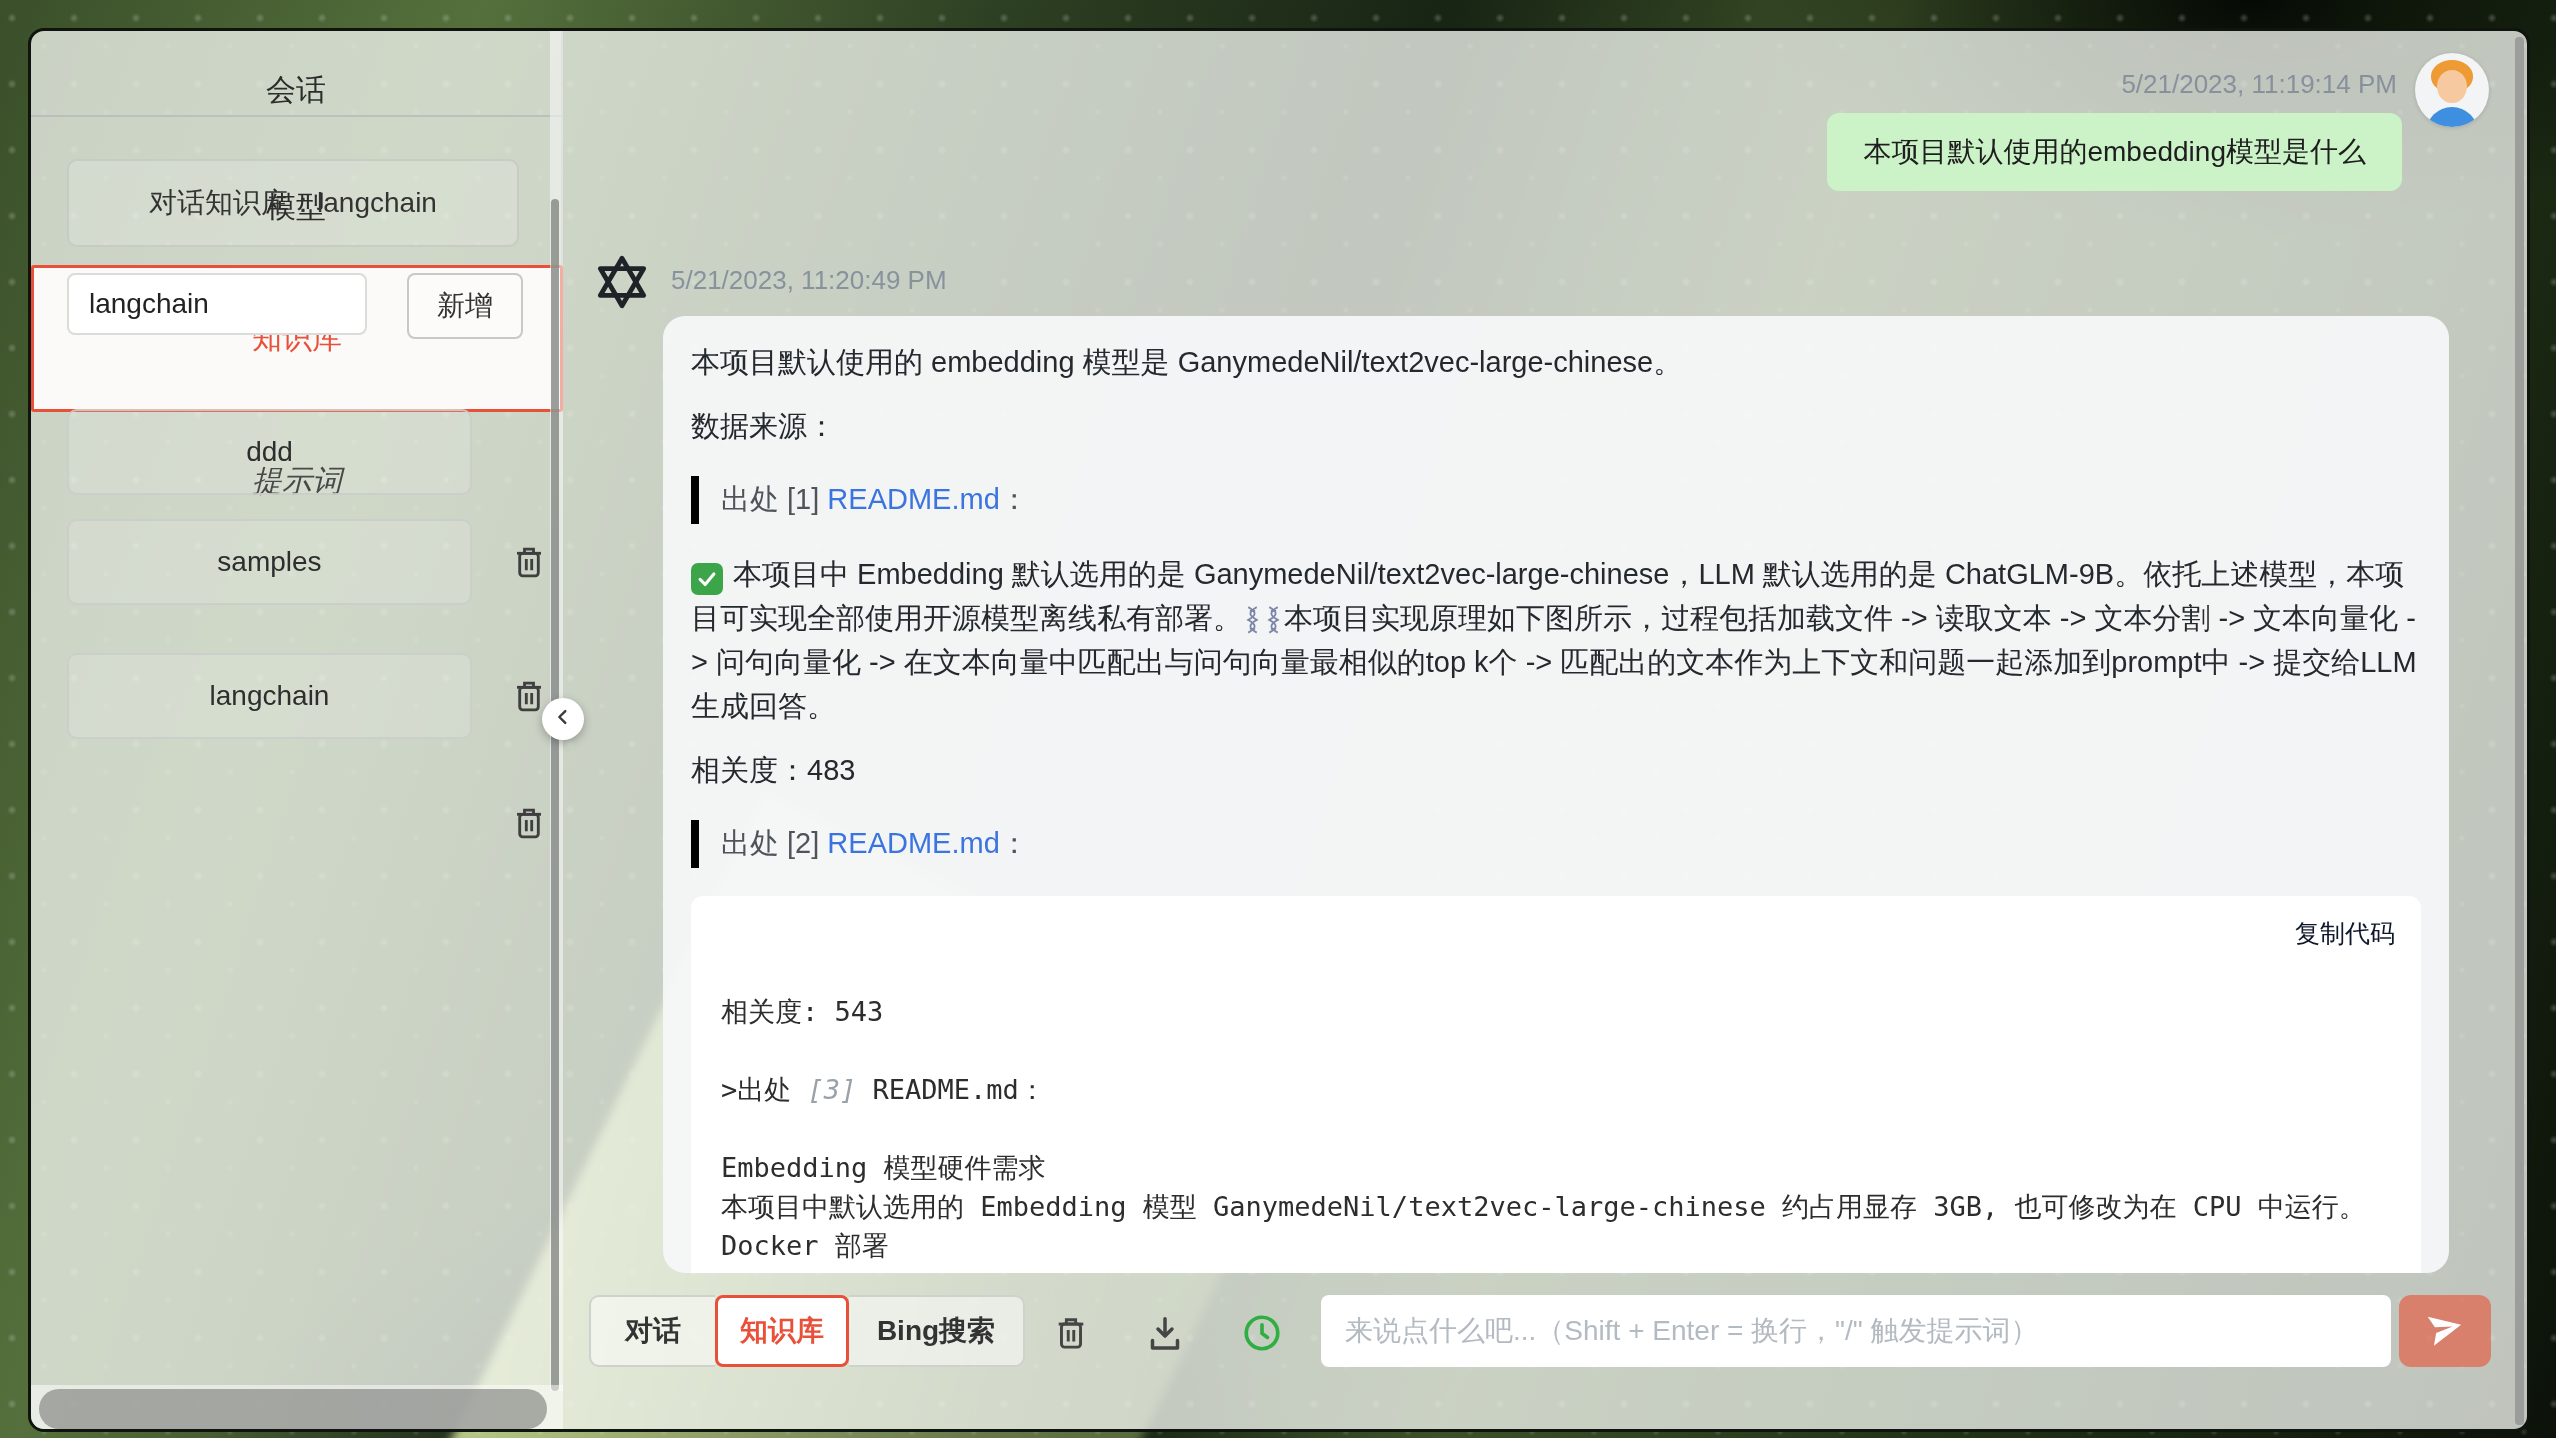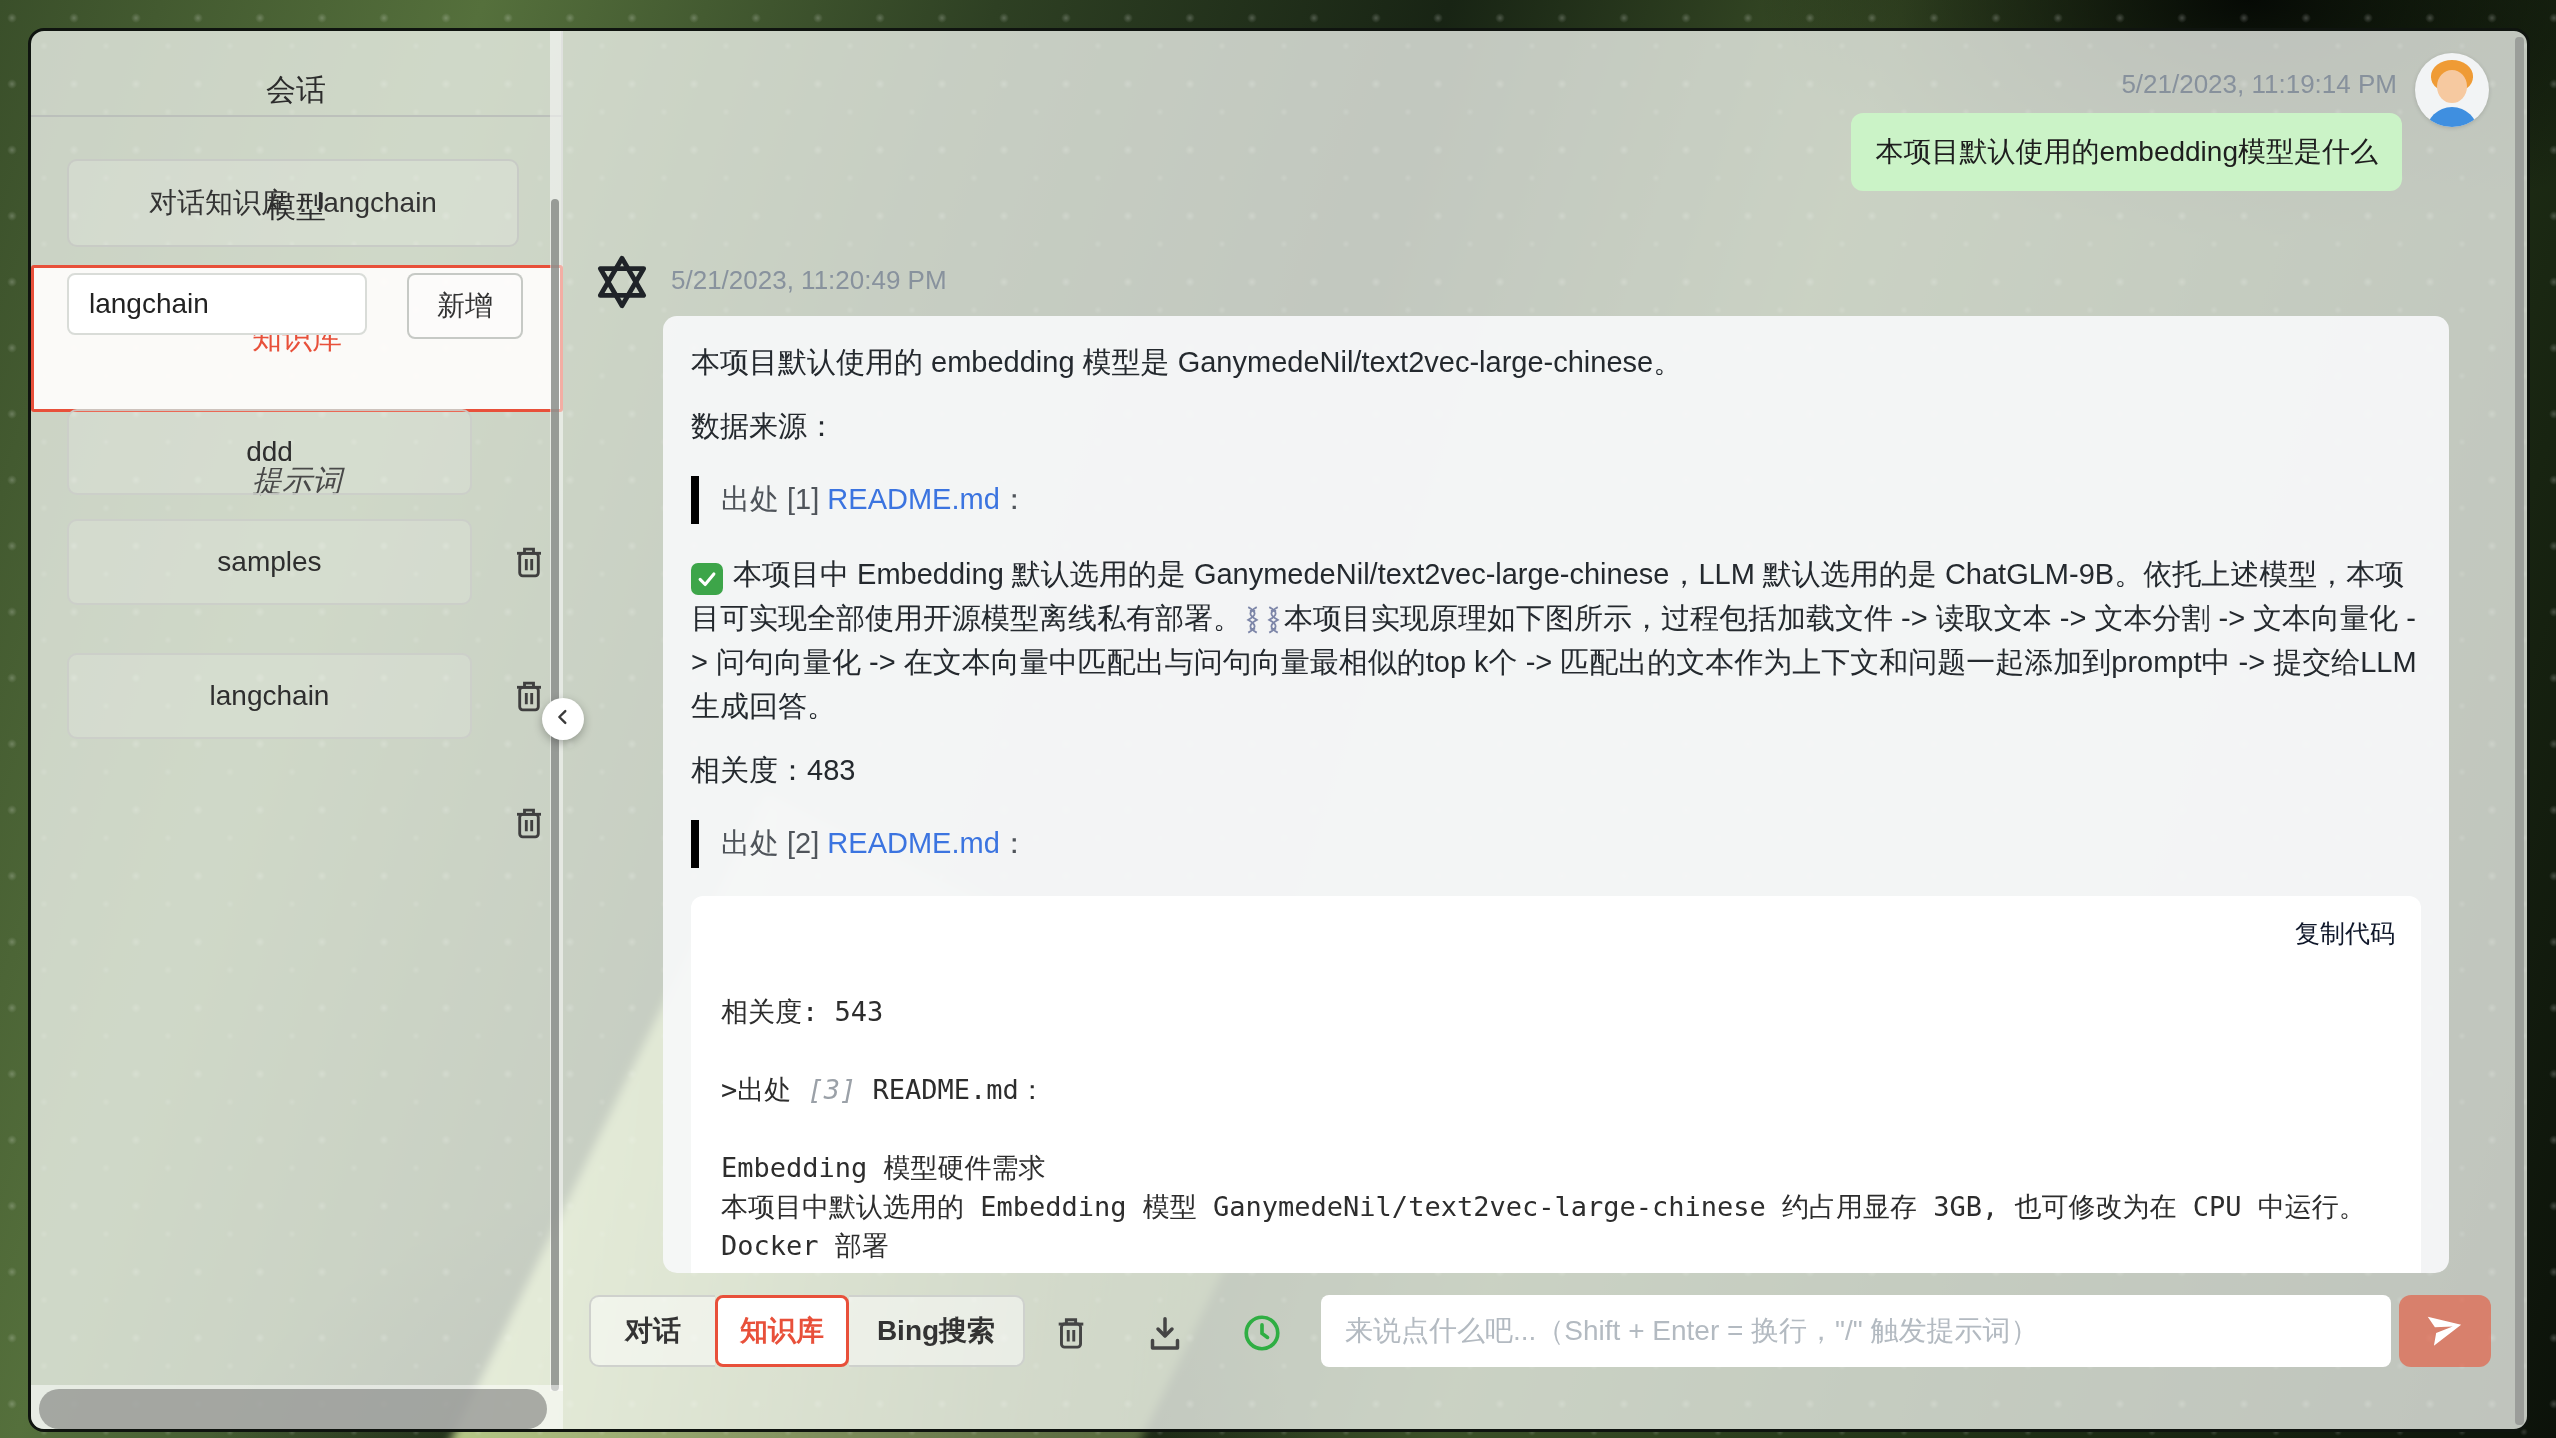--- a/index.html
+++ b/index.html
@@ -69,26 +69,26 @@
   #user-ts{top:38px;right:130px;}
   #assist-ts{left:640px;top:234px;}
 
   .avatar{position:absolute;top:22px;right:38px;width:74px;height:74px;border-radius:50%;
     background:#f2f4f5;overflow:hidden;box-shadow:0 1px 4px rgba(0,0,0,0.15);}
   .av-hair{position:absolute;top:7px;left:16px;width:42px;height:32px;background:#ef9b35;border-radius:50% 50% 46% 46%;}
   .av-face{position:absolute;top:17px;left:22px;width:30px;height:33px;background:#f6c9a0;border-radius:50%;}
   .av-body{position:absolute;bottom:-8px;left:11px;width:52px;height:28px;background:#3f8fe0;border-radius:26px 26px 0 0;}
 
   .user-bubble{position:absolute;top:82px;right:125px;height:78px;line-height:78px;
-    background:#cbf3c7;border-radius:12px;padding:0 24px;font-size:28px;color:#1e1e1e;}
+    background:#cbf3c7;border-radius:12px;padding:0 36px;font-size:28px;color:#1e1e1e;}
 
   .ai-logo{position:absolute;left:560px;top:220px;width:62px;height:62px;}
 
   .panel{position:absolute;left:632px;top:285px;width:1786px;height:957px;box-sizing:border-box;
-    background:rgba(246,248,249,0.93);border-radius:14px;overflow:hidden;padding:8px 28px 0 28px;}
+    background:rgba(246,248,249,0.93);border-radius:22px;overflow:hidden;padding:8px 28px 0 28px;}
   .panel p{font-size:29px;line-height:44px;color:#24292e;margin:20px 0;}
   .panel p.first{margin-top:16px;}
   .panel blockquote{margin:28px 0;border-left:8px solid #000000;padding:4px 0 4px 22px;
     font-size:29px;color:#4f545a;}
   .panel a{color:#3b74e0;text-decoration:none;cursor:pointer;}
   .check-badge{display:inline-flex;width:32px;height:32px;border-radius:7px;background:#3da549;
     align-items:center;justify-content:center;vertical-align:-6px;margin-right:10px;}
   .dna-icon{display:inline-block;width:17px;height:30px;vertical-align:-7px;margin:0 2px;}
 
   .code-wrap{margin-top:28px;background:#fff;border-radius:12px;position:relative;

